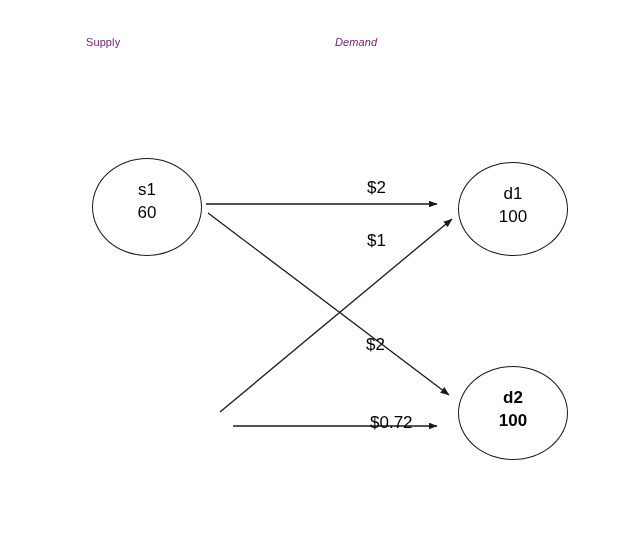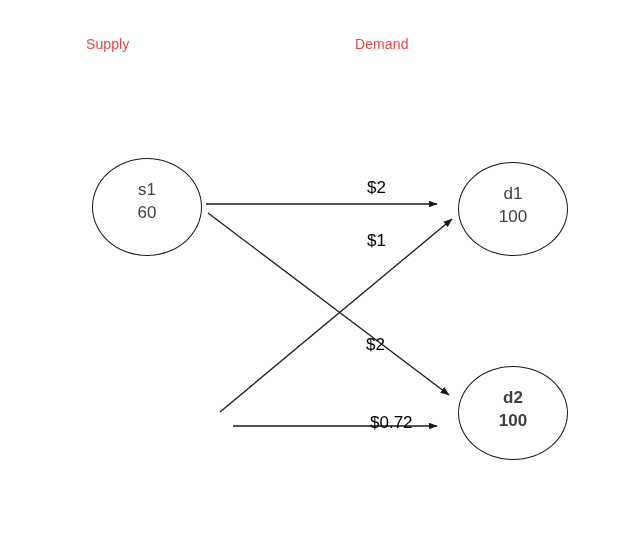--- a/index.html
+++ b/index.html
@@ -18,42 +18,42 @@
   #canvas {
     position: absolute;
     left: 0;
     top: 0;
     width: 641px;
     height: 549px;
     background: #ffffff;
   }
   .col-header {
     position: absolute;
-    font-size: 14px;
-    color: #ef4444;
+    font-size: 11px;
+    color: #701a75;
     white-space: nowrap;
     letter-spacing: 0.1px;
   }
   #header-supply { left: 86px; top: 36px; }
-  #header-demand { left: 355px; top: 36px; }
+  #header-demand { left: 335px; top: 36px; font-style: italic; }
 
   .node {
     position: absolute;
     border: 1.3px solid #1a1a1a;
     border-radius: 50%;
     background: #ffffff;
     box-sizing: border-box;
   }
   .node-text {
     position: absolute;
     width: 100%;
     text-align: center;
     font-size: 17px;
     line-height: 1.0;
-    color: #404040;
+    color: #000000;
   }
   .node-name { top: 22px; }
   .node-value { top: 45px; }
 
   #node-s1 { left: 92px;  top: 158px; width: 110px; height: 98px; }
   #node-s2 { left: 100px; top: 378px; width: 110px; height: 98px; }
   #node-d1 { left: 458px; top: 162px; width: 110px; height: 94px; text-decoration: underline; }
   #node-d2 { left: 458px; top: 366px; width: 110px; height: 94px; font-weight: bold; }
 
   #edges {

